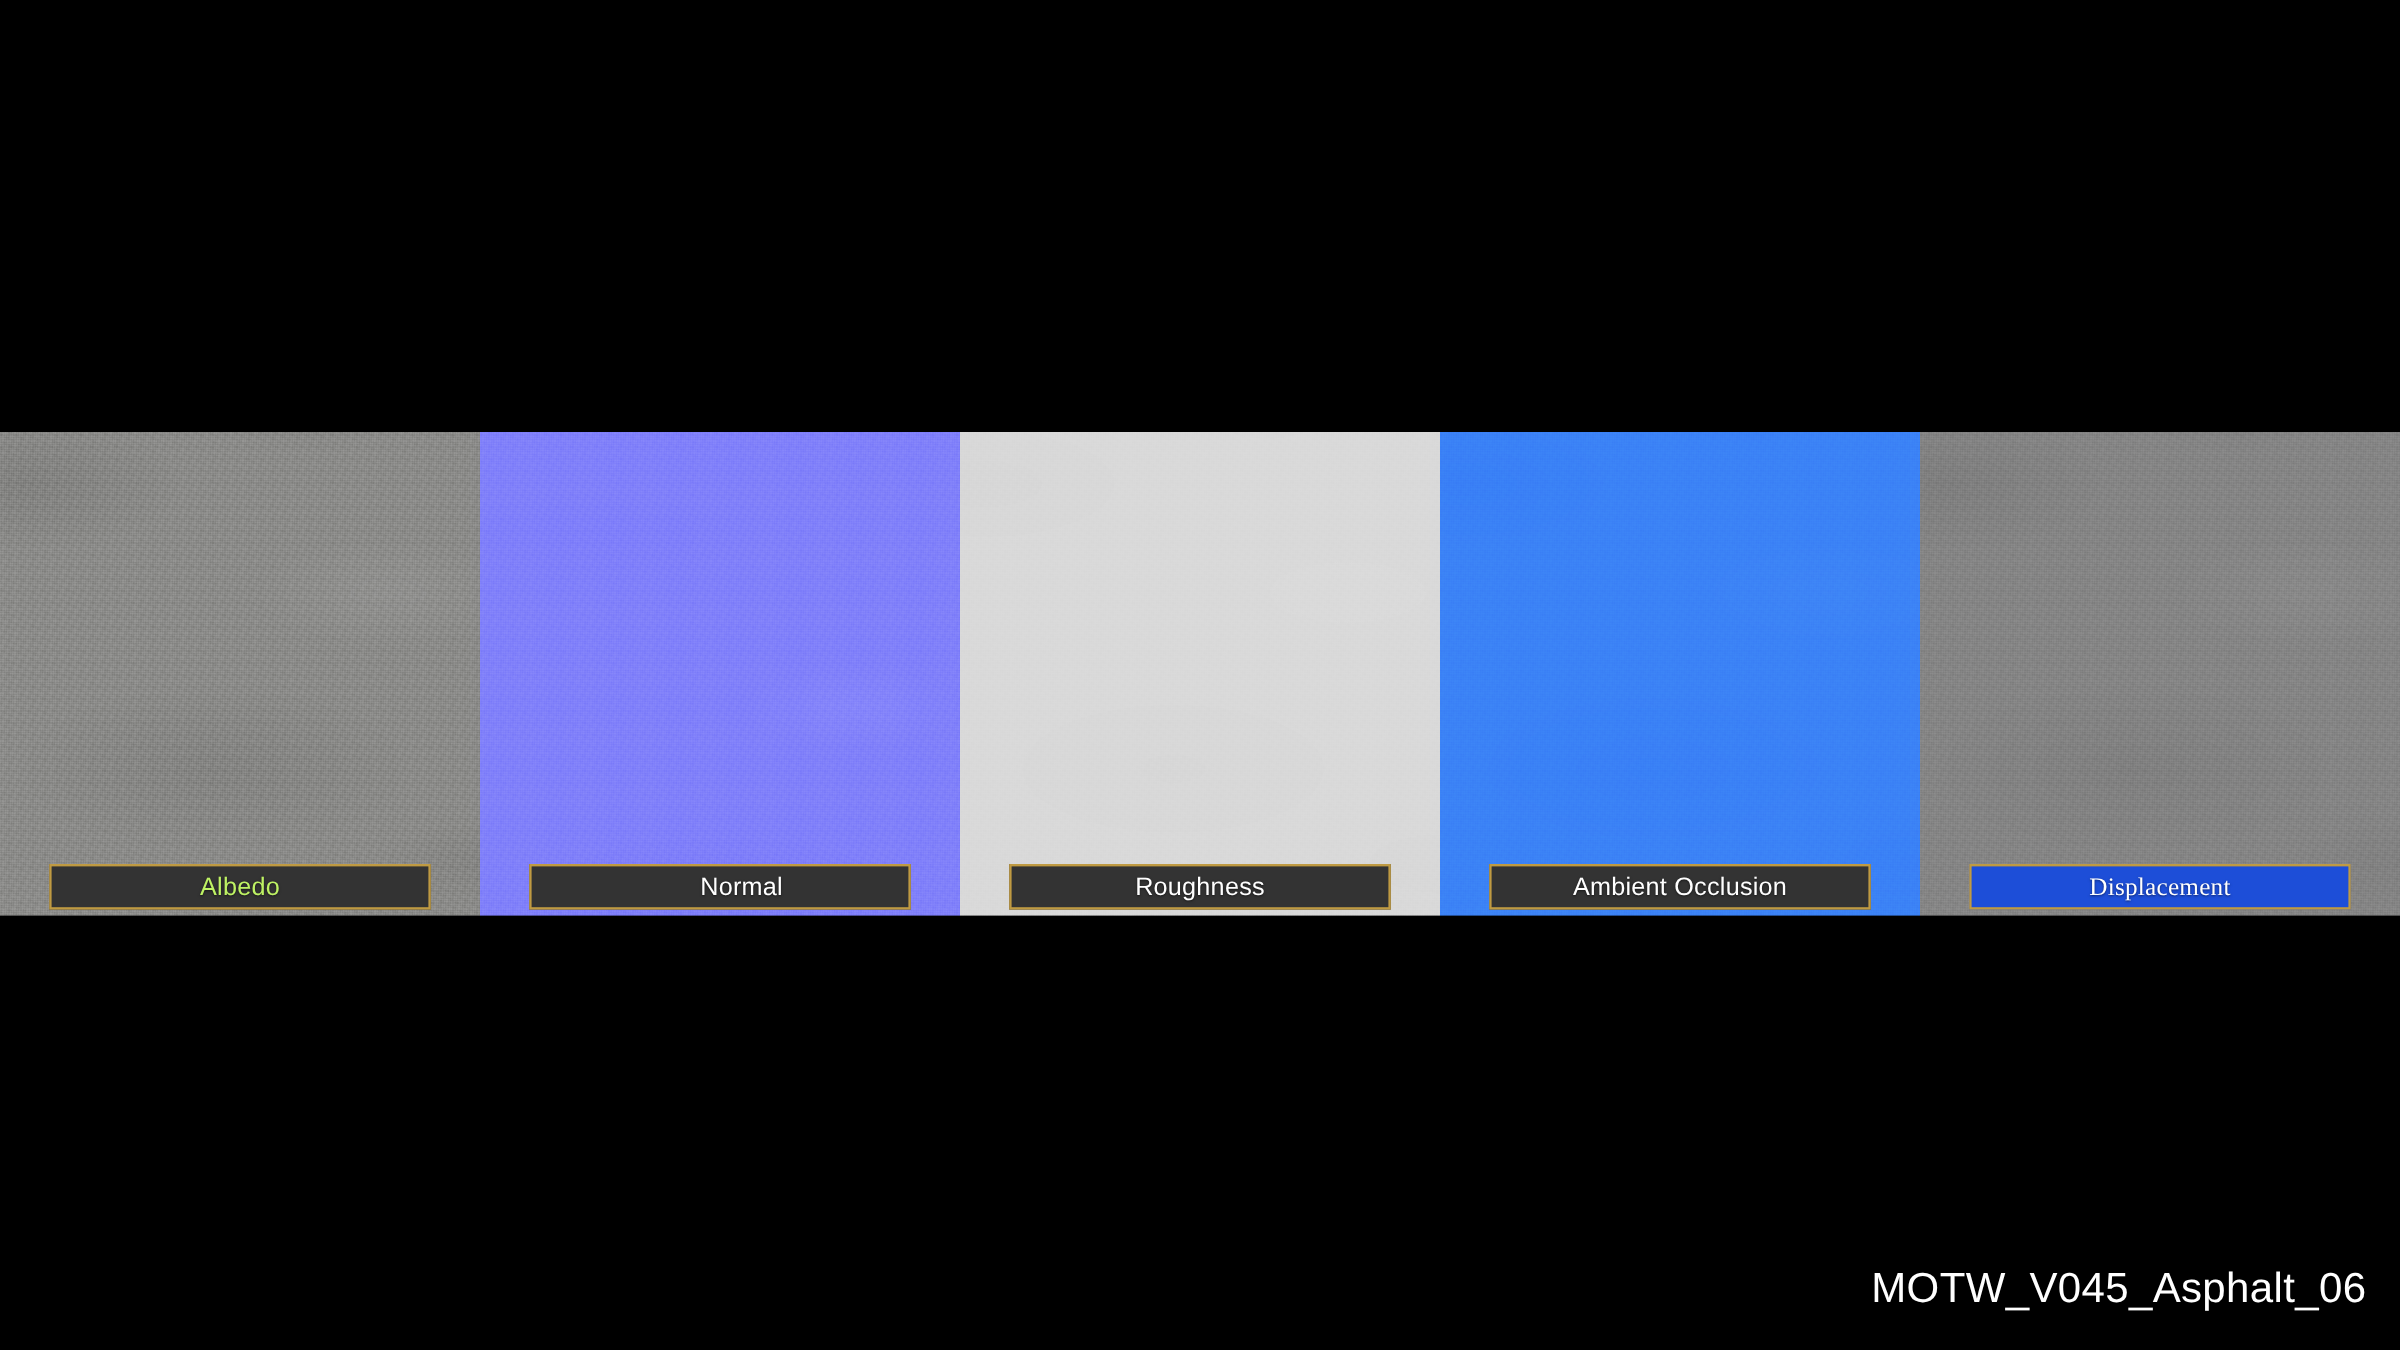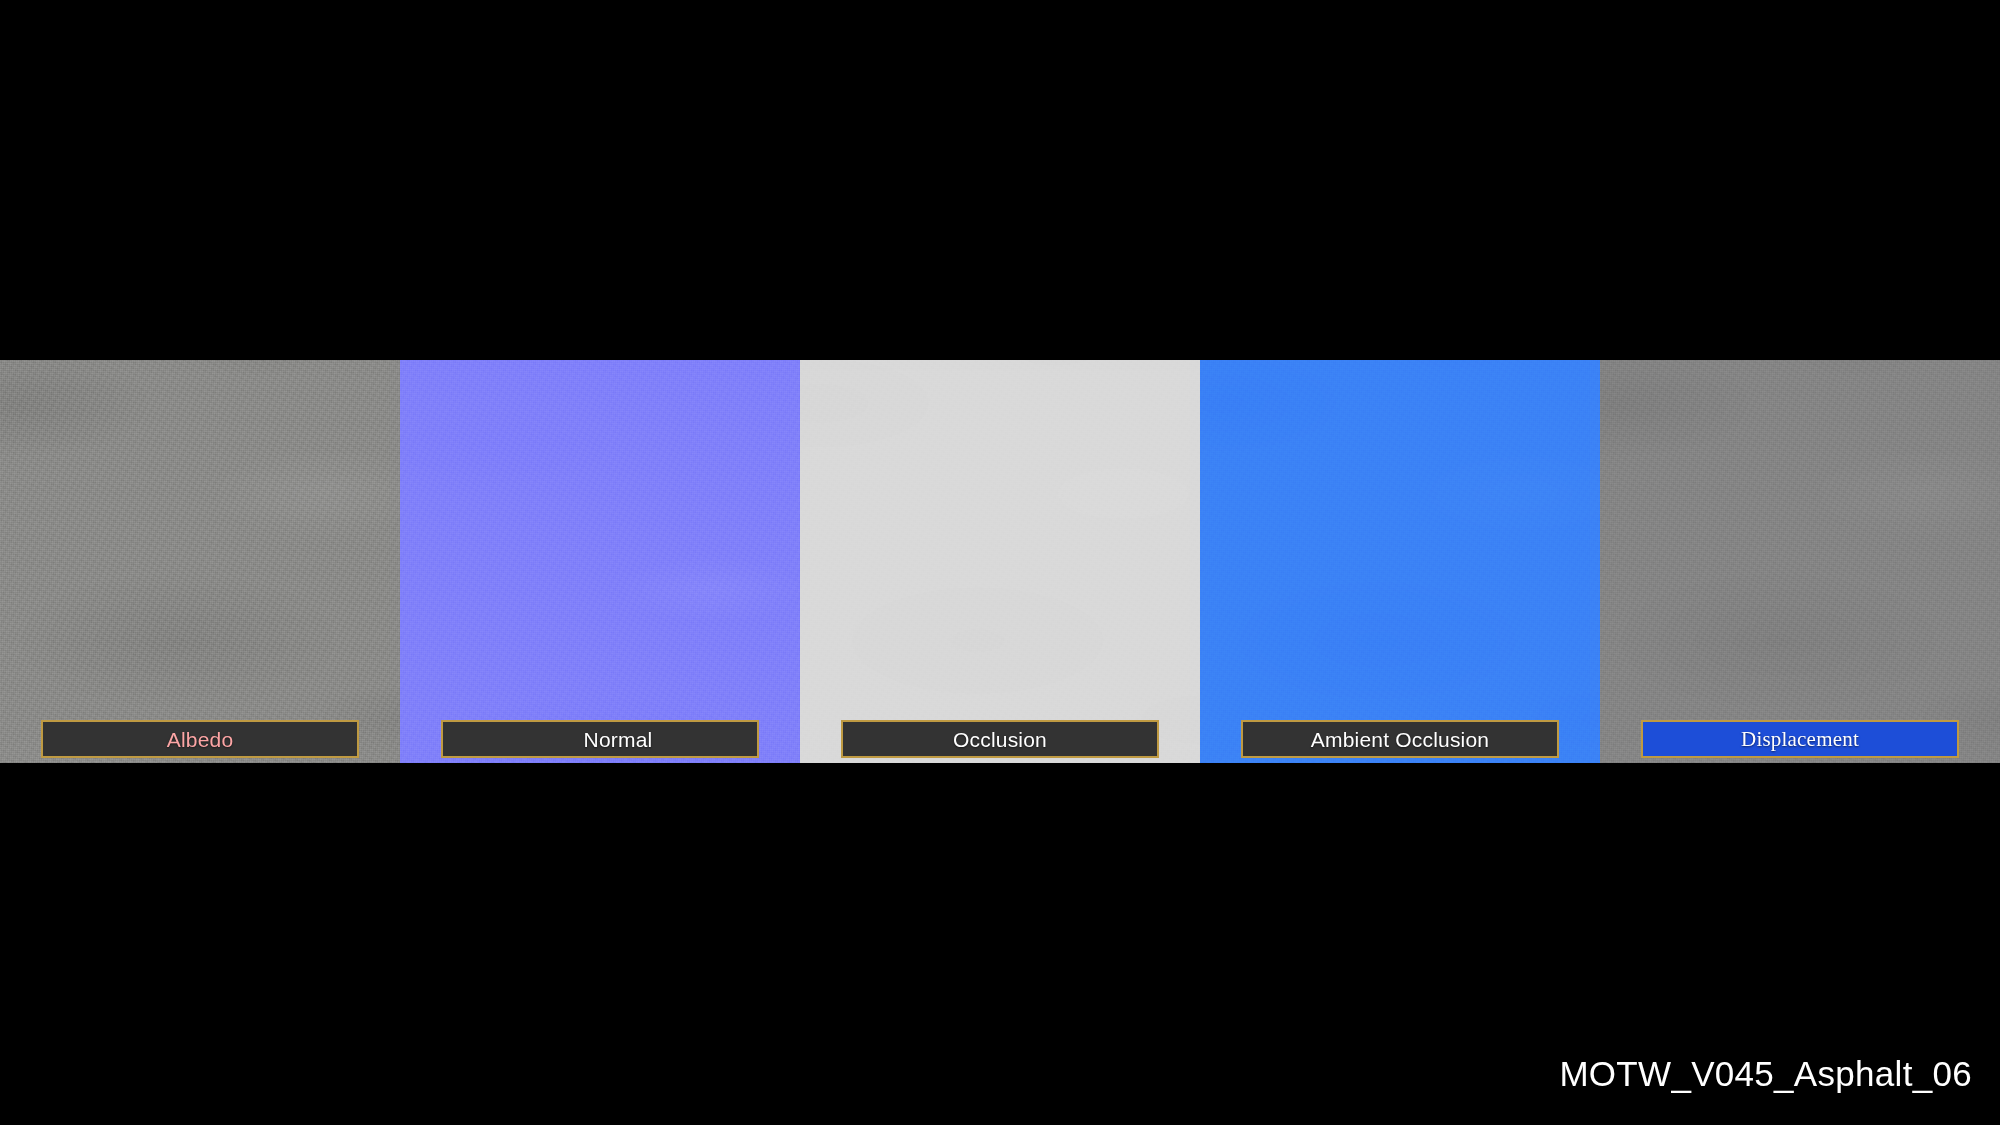--- a/index.html
+++ b/index.html
@@ -142,37 +142,37 @@
 <body style="background: rgb(0, 0, 0);">
 
 <div id="stage">
 
   <div id="map-strip">
 
     <div class="map-panel map-albedo" style="background-color: rgb(138, 138, 136);">
       <div class="blotch"></div>
       <div class="grain"></div>
       <div class="map-caption" style="border-color: rgb(191, 154, 66); background-color: rgb(51, 51, 51);">
-        <span class="map-caption-label" style="color: #fca5a5;">Albedo</span>
+        <span class="map-caption-label" style="color: #bef264;">Albedo</span>
       </div>
     </div>
 
     <div class="map-panel map-normal" style="background-color: rgb(128, 128, 250);">
       <div class="blotch"></div>
       <div class="grain"></div>
       <div class="map-caption" style="border-color: rgb(191, 154, 66); background-color: rgb(51, 51, 51); padding-left: 36px;">
         <span class="map-caption-label" style="color: rgb(255, 255, 255);">Normal</span>
       </div>
     </div>
 
     <div class="map-panel map-roughness" style="background-color: rgb(217, 217, 217);">
       <div class="blotch"></div>
       <div class="grain"></div>
       <div class="map-caption" style="border-color: rgb(191, 154, 66); background-color: rgb(51, 51, 51);">
-        <span class="map-caption-label" style="color: rgb(255, 255, 255);">Occlusion</span>
+        <span class="map-caption-label" style="color: rgb(255, 255, 255);">Roughness</span>
       </div>
     </div>
 
     <div class="map-panel map-ao" style="background-color: #3b82f6;">
       <div class="blotch"></div>
       <div class="grain"></div>
       <div class="map-caption" style="border-color: rgb(191, 154, 66); background-color: rgb(51, 51, 51);">
         <span class="map-caption-label" style="color: rgb(255, 255, 255);">Ambient Occlusion</span>
       </div>
     </div>

